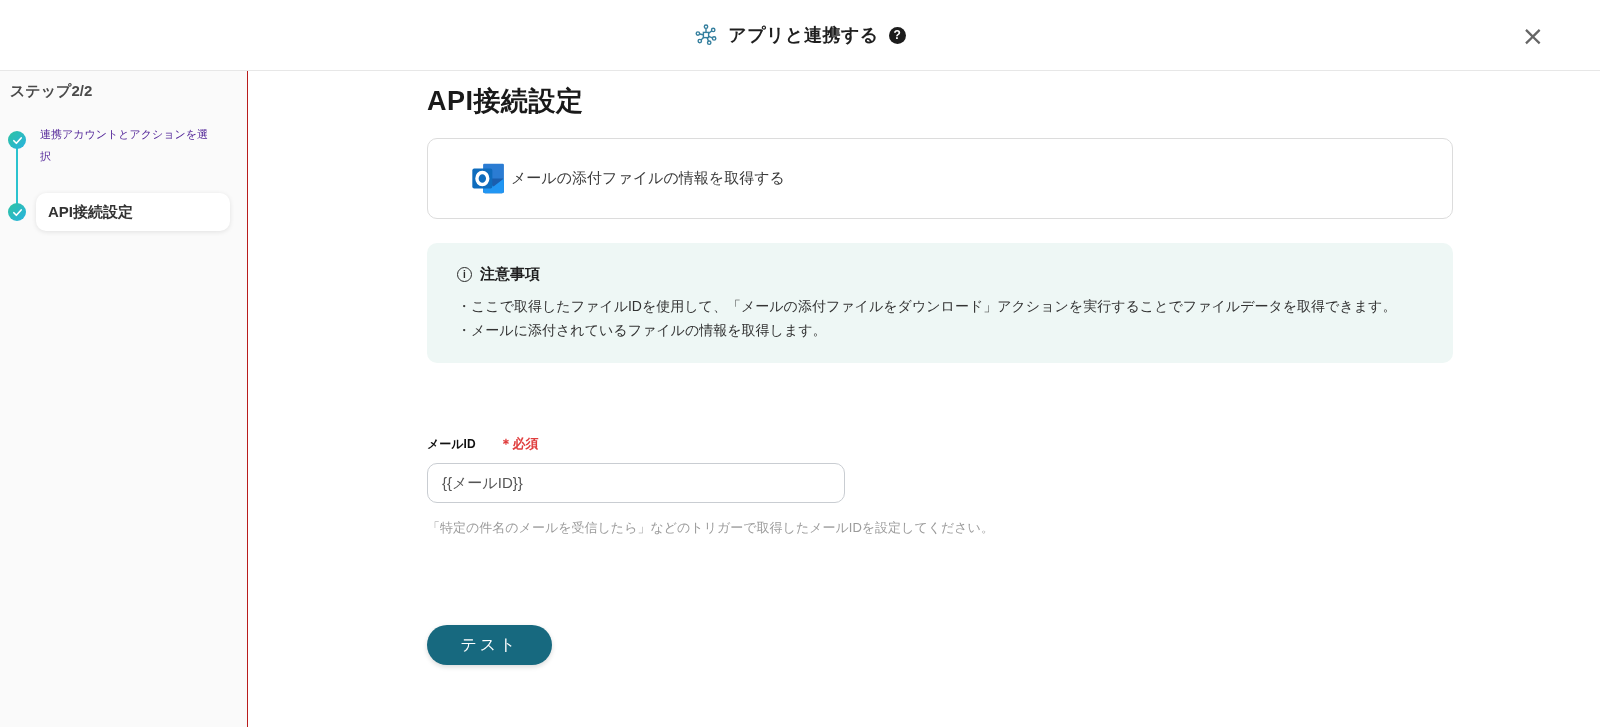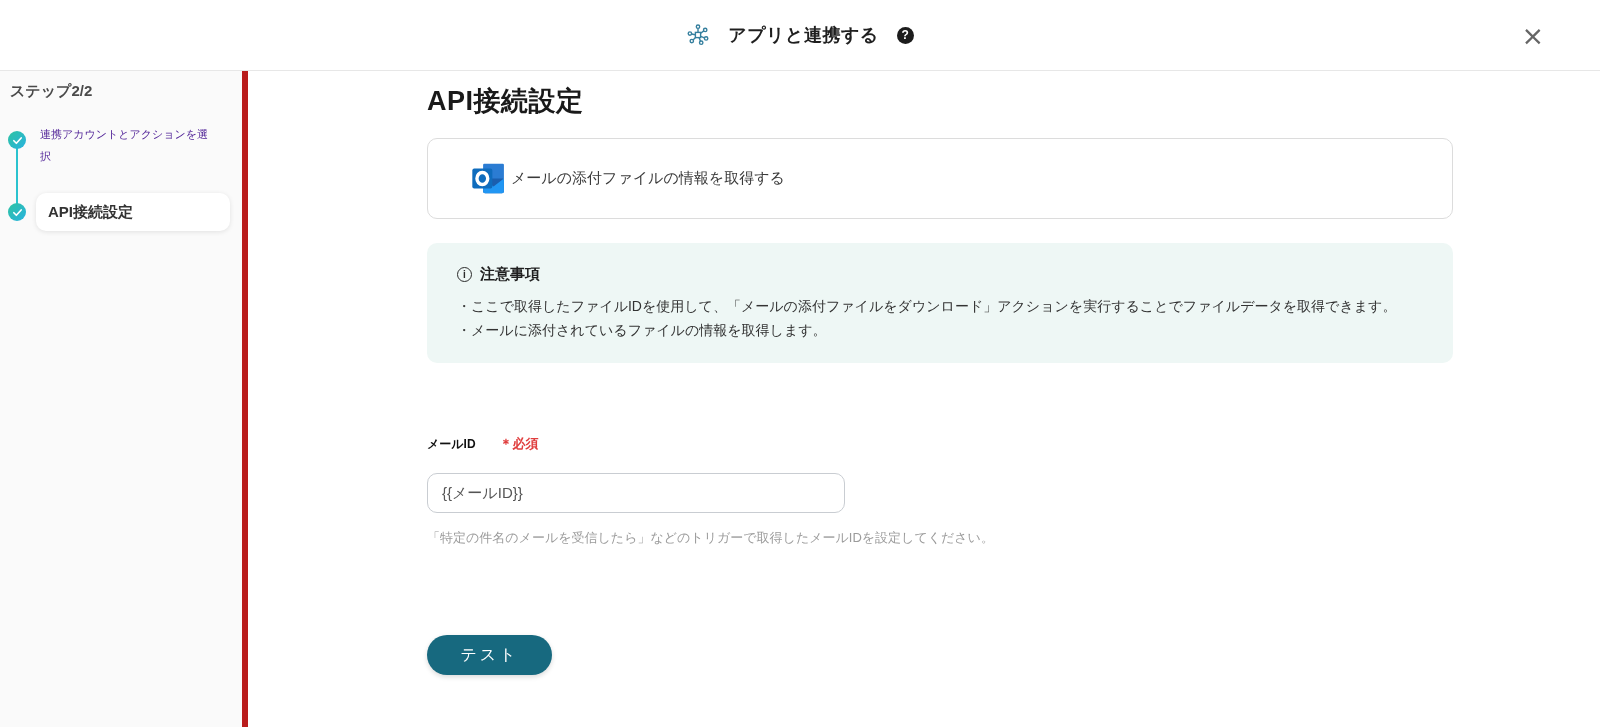--- a/index.html
+++ b/index.html
@@ -13,21 +13,21 @@
   
   .modal-header {
     height: 71px;
     background: #fff;
     border-bottom: 1px solid #e7e7e7;
     display: flex;
     align-items: center;
     justify-content: center;
     position: relative;
   }
-  .header-group { display: flex; align-items: center; gap: 18px; }
+  .header-group { display: flex; align-items: center; gap: 10px; }
   .header-title { font-size: 18px; font-weight: bold; color: #1f1f1f; letter-spacing: 0.5px; }
   .help-badge {
     width: 17px; height: 17px; border-radius: 50%;
     background: #1c1c1c; color: #fff;
     font-size: 12px; font-weight: bold;
     display: flex; align-items: center; justify-content: center;
     cursor: pointer;
   }
   .close-btn {
     position: absolute; right: 56px; top: 50%; transform: translateY(-50%);
@@ -36,21 +36,21 @@
     cursor: pointer; font-family: "DejaVu Sans", sans-serif;
   }
 
   
   .page-body { display: flex; height: 656px; }
 
   
   .sidebar {
     width: 248px; min-width: 248px;
     background: #fafafa;
-    border-right: 6px solid #b91c1c;
+    border-right: 1px solid #b91c1c;
     position: relative;
     text-decoration: underline;
   }
   .step-label {
     position: absolute; top: 11px; left: 10px;
     font-size: 15px; font-weight: bold; color: #4a4a4a;
   }
   .check {
     position: absolute; left: 8px;
     width: 18px; height: 18px; border-radius: 50%;
@@ -121,21 +121,21 @@
     font-style: normal;
   }
   .notice-title { font-size: 15px; font-weight: bold; color: #1f1f1f; }
   .notice-line { font-size: 14px; color: #333; line-height: 24px; }
 
   .field { margin-top: 72px; }
   .field-label-row { display: flex; align-items: baseline; }
   .field-label { font-size: 12px; font-weight: bold; color: #111; }
   .required-badge { font-size: 13px; font-weight: bold; color: #e03e3e; margin-left: 24px; }
   .mail-id-input {
-    margin-top: 20px; display: block;
+    margin-top: 10px; display: block;
     width: 418px; height: 40px;
     border: 1px solid #c9cdd2; border-radius: 10px;
     padding: 0 14px;
     font-size: 15px; color: #555;
     font-family: "Liberation Sans", "DejaVu Sans", sans-serif;
     background: #fff; outline: none;
   }
   .helper-text { margin-top: 16px; font-size: 13px; color: #9b9b9b; }
 
   .test-btn {

